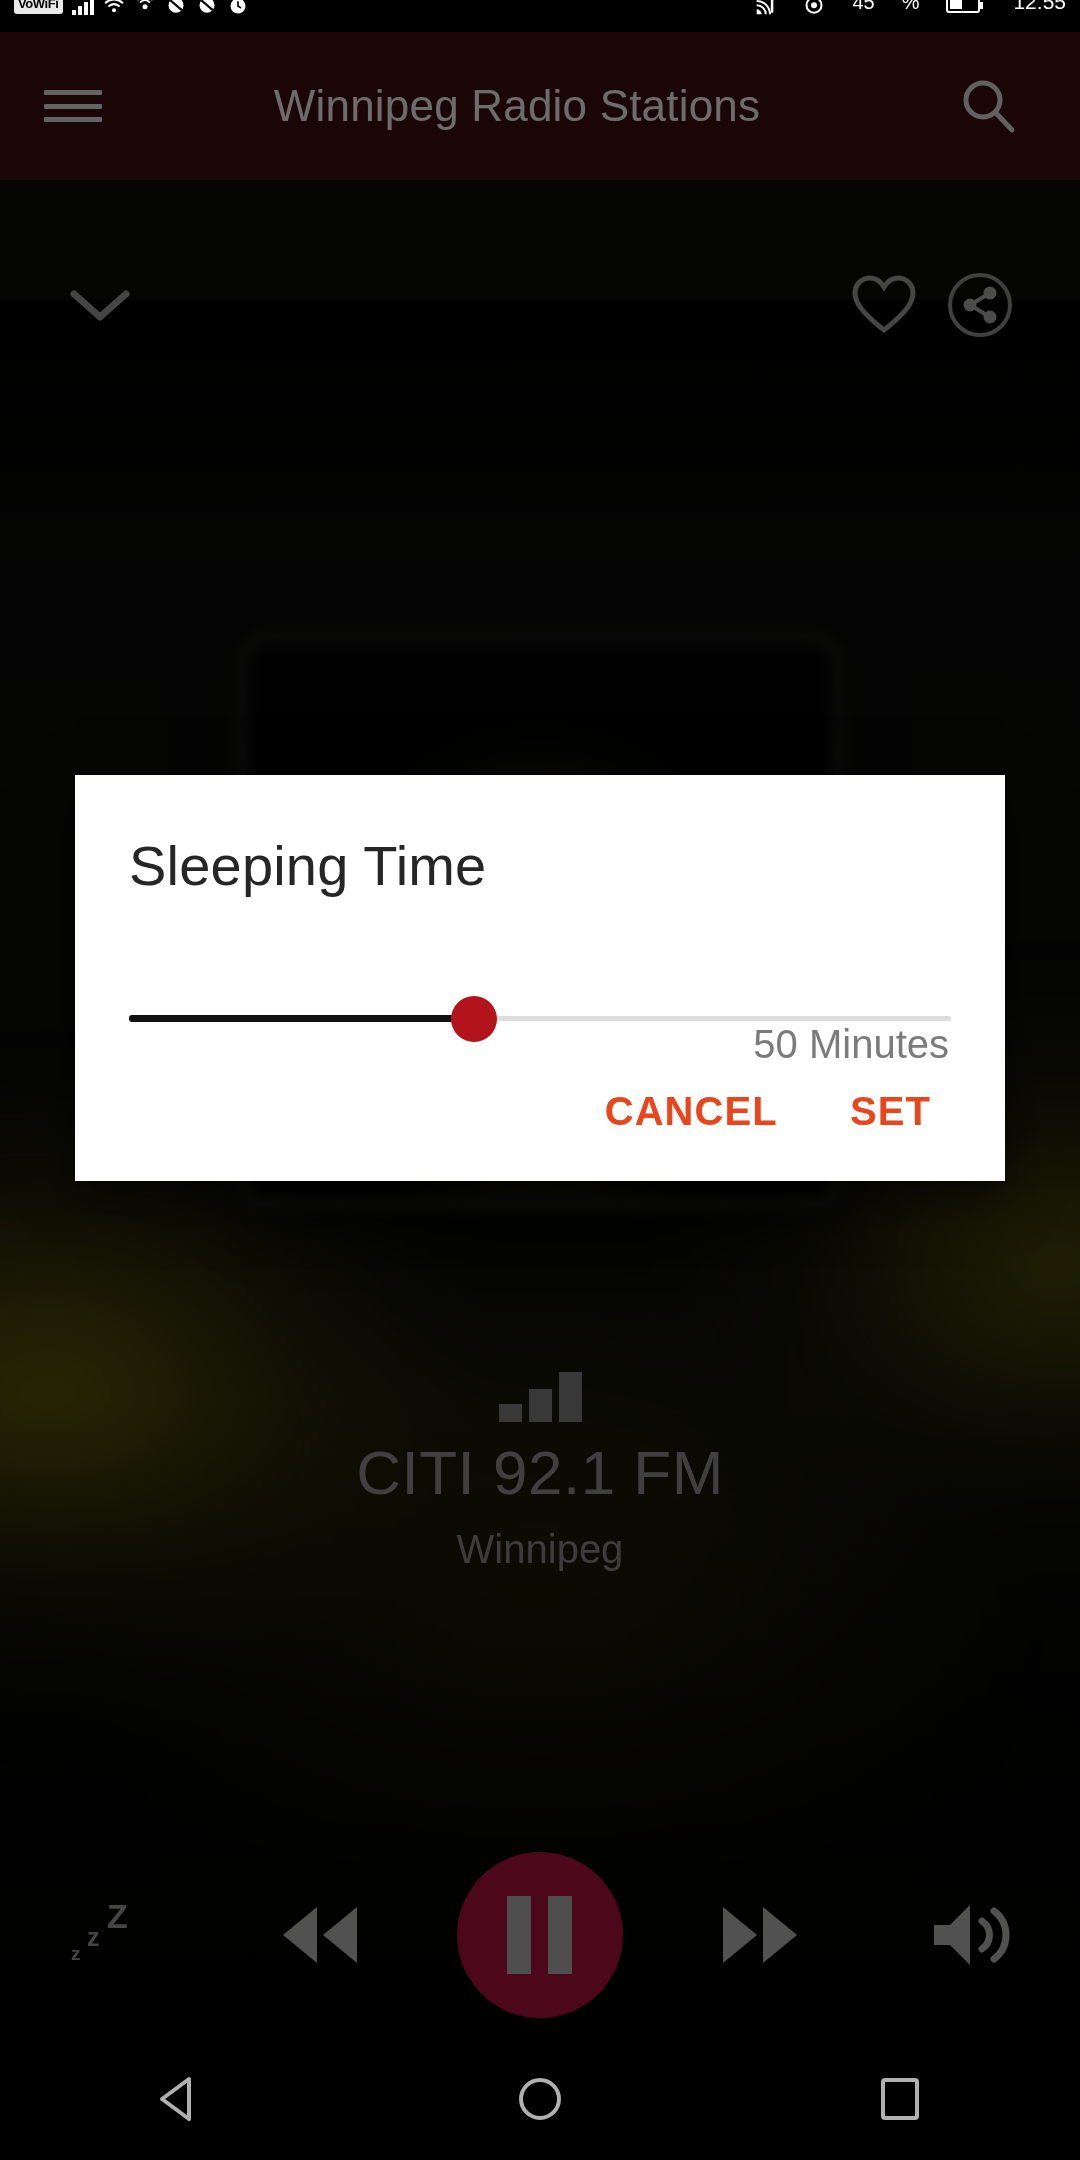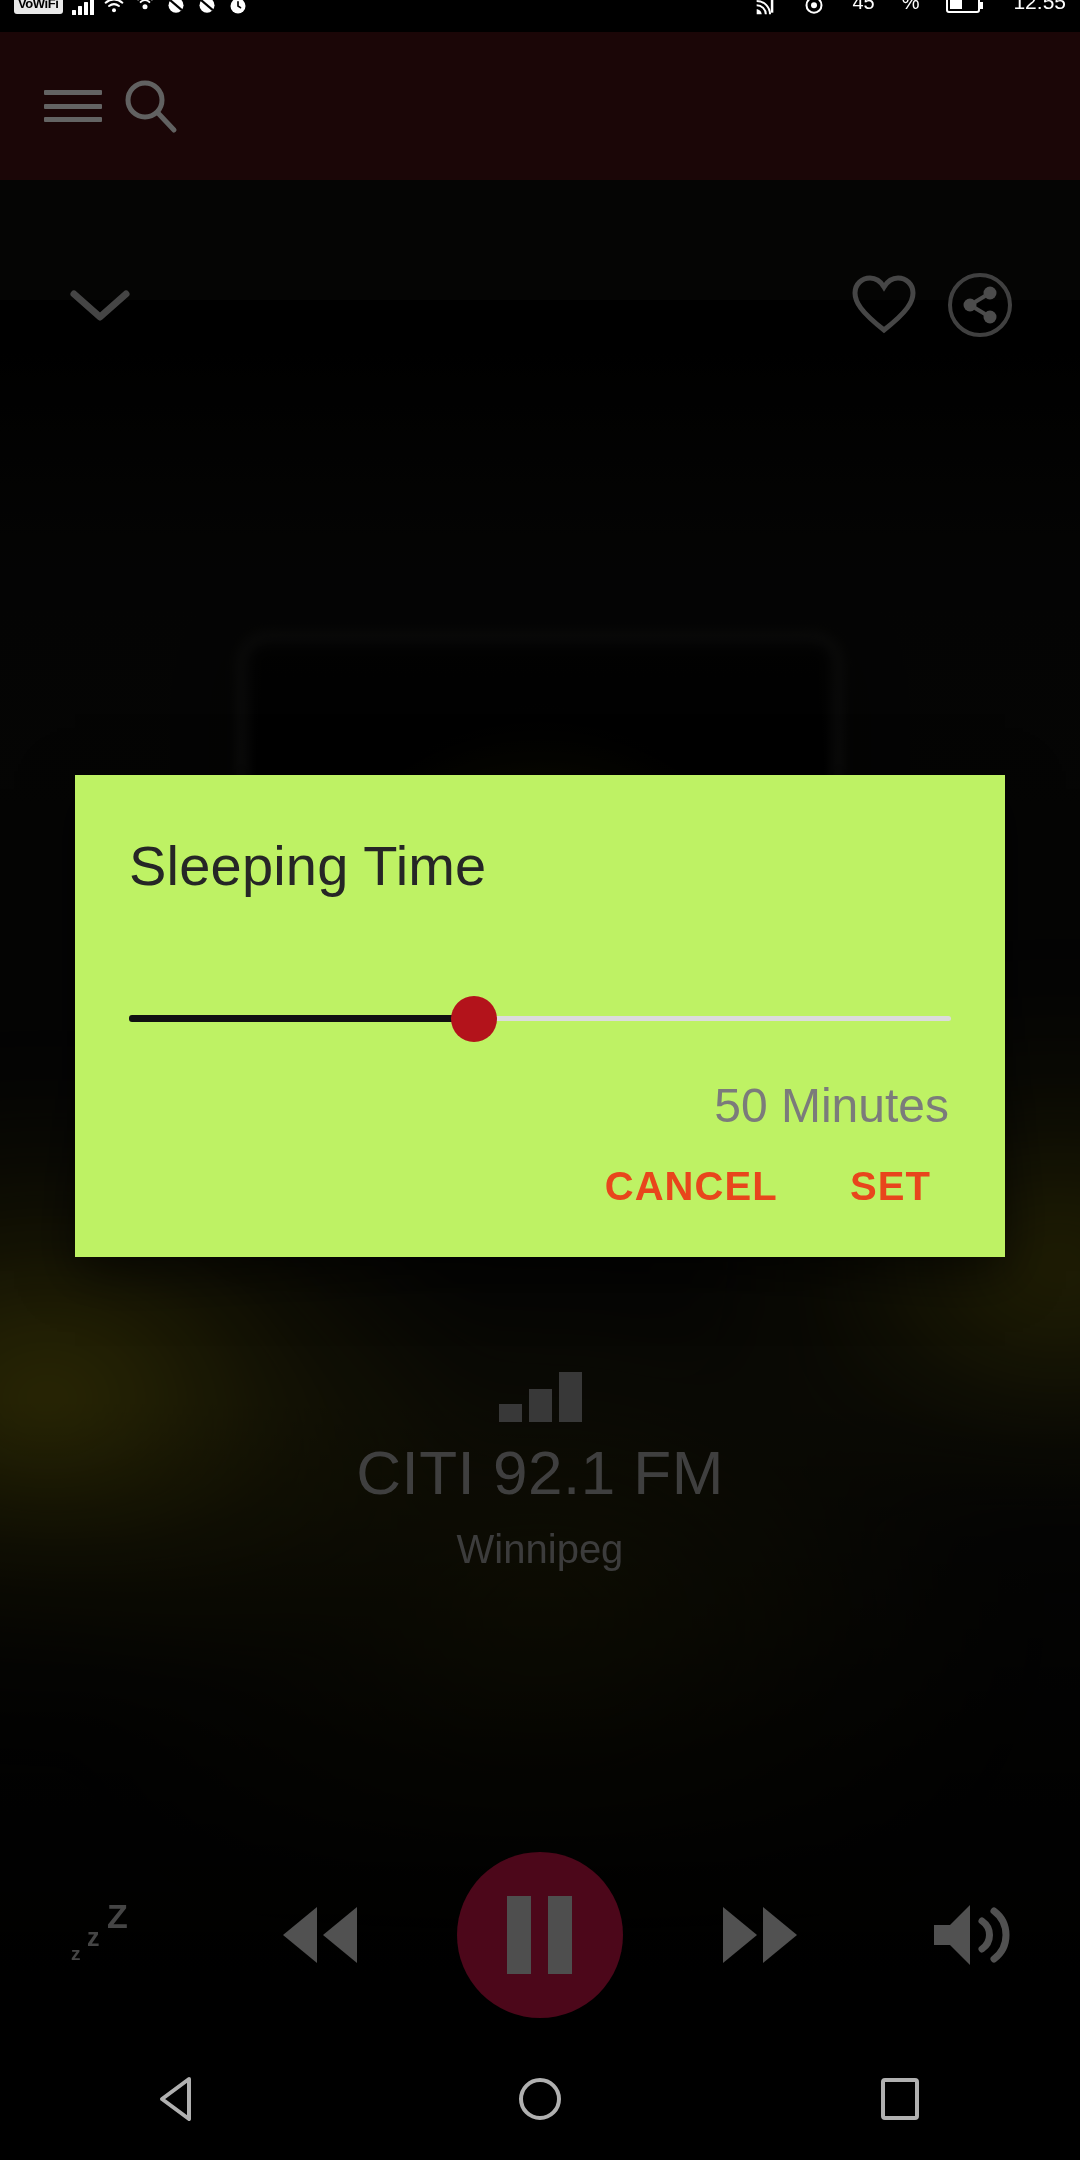--- a/index.html
+++ b/index.html
@@ -121,22 +121,22 @@
     background:#000; z-index:60;
     display:flex; align-items:center; justify-content:space-around;
   }
   .nav-btn{ width:120px; height:90px; display:flex; align-items:center; justify-content:center; }
 
   
   #scrim{ position:absolute; inset:0; background:rgba(0,0,0,.55); z-index:50; }
 
   
   #sleep-dialog{
-    position:absolute; left:75px; top:775px; width:930px; height:482px;
-    background:#bef264; z-index:55;
+    position:absolute; left:75px; top:775px; width:930px; height:406px;
+    background:#ffffff; z-index:55;
     box-shadow:0 14px 50px rgba(0,0,0,.65);
     display:flex; flex-direction:column;
     padding:58px 46px 0 46px;
     gap:8px;
   }
   .dlg-title{ font-size:56px; color:#262626; font-weight:400; letter-spacing:.2px; margin-left:8px; }
 
   .slider-wrap{ margin-top:84px; padding:0 8px; position:relative; height:56px; }
   .slider-track{
     position:absolute; left:8px; right:8px; top:26px; height:5px;
@@ -144,21 +144,21 @@
   }
   .slider-fill{
     position:absolute; left:8px; top:25px; height:7px;
     background:#111; border-radius:3px;
   }
   .slider-thumb{
     position:absolute; top:6px; width:46px; height:46px; border-radius:50%;
     background:#b3131b; transform:translateX(-50%);
   }
   .slider-value{
-    text-align:right; font-size:48px; color:#7b7b7b; font-weight:400;
+    text-align:right; font-size:40px; color:#7b7b7b; font-weight:400;
     margin-top:24px; padding-right:10px;
   }
 
   .dlg-actions{
     margin-top:auto; display:flex; justify-content:flex-end; align-items:center;
     gap:28px; padding:0 6px 34px 0;
   }
   .dlg-btn{
     background:none; border:none; cursor:pointer;
     color:#e8461c; font-size:40px; font-weight:bold; letter-spacing:1.1px;
@@ -241,20 +241,21 @@
     </svg>
   </div>
 </div>
 
 <div id="app-bar">
   <div class="hamburger">
     <i></i>
     <i></i>
     <i></i>
   </div>
+  <div class="title">Winnipeg Radio Stations</div>
   <div class="ptr-btn">
     <svg width="60" height="60" viewBox="0 0 60 60">
       <circle cx="25" cy="24" r="17" fill="none" stroke="#d8d8d8" stroke-width="5"></circle>
       <path d="M38 37 L54 54" stroke="#d8d8d8" stroke-width="5" stroke-linecap="round"></path>
     </svg>
   </div>
 </div>
 
 <div id="scrim"></div>
 

